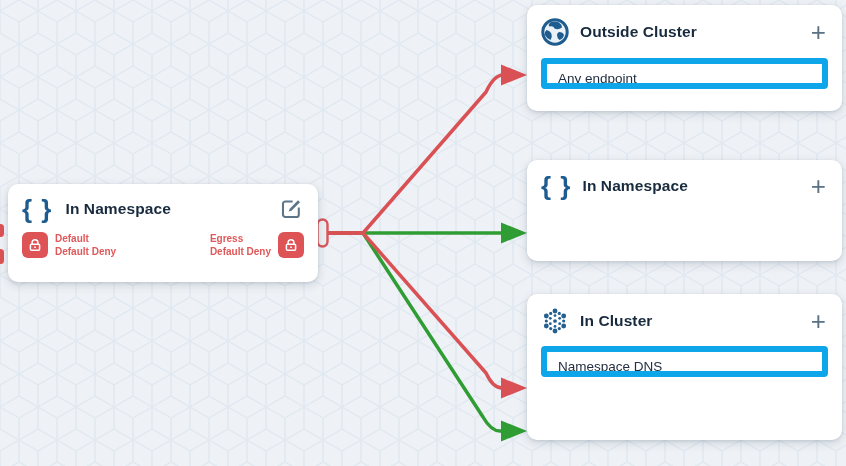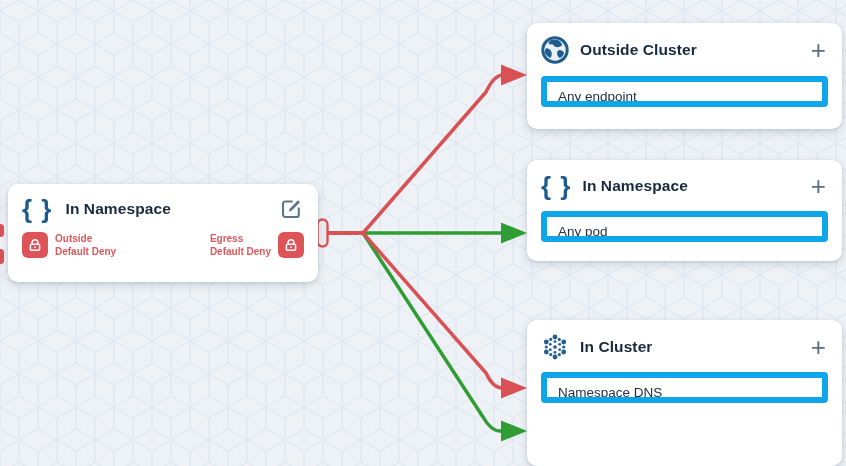--- a/index.html
+++ b/index.html
@@ -84,64 +84,63 @@
     <div class="badges-row">
       <div class="badge-group">
         <button class="lock-badge">
           <svg viewBox="0 0 16 16" width="16" height="16">
             <path d="M5.1,7.2 V5.6 a2.9,2.9 0 0 1 5.8,0 V7.2" fill="none" stroke="#fff" stroke-width="1.5"></path>
             <rect x="3.4" y="7.2" width="9.2" height="6" rx="1.1" fill="none" stroke="#fff" stroke-width="1.5"></rect>
             <circle cx="8" cy="10.2" r="0.9" fill="#fff"></circle>
           </svg>
         </button>
         <div class="deny-text">
-          <div>Outside</div>
+          <div>Default</div>
           <div>Default Deny</div>
         </div>
       </div>
       <div class="badge-group">
         <div class="deny-text right">
           <div>Egress</div>
           <div>Default Deny</div>
         </div>
         <button class="lock-badge">
           <svg viewBox="0 0 16 16" width="16" height="16">
             <path d="M5.1,7.2 V5.6 a2.9,2.9 0 0 1 5.8,0 V7.2" fill="none" stroke="#fff" stroke-width="1.5"></path>
             <rect x="3.4" y="7.2" width="9.2" height="6" rx="1.1" fill="none" stroke="#fff" stroke-width="1.5"></rect>
             <circle cx="8" cy="10.2" r="0.9" fill="#fff"></circle>
           </svg>
         </button>
       </div>
     </div>
   </div>
 
-  <div class="card dest" style="top:23px;height:106px;">
+  <div class="card dest" style="top:5px;height:106px;">
     <div class="card-head">
       <svg class="icon28" viewBox="0 0 28 28">
         <circle cx="14" cy="14" r="12.2" fill="#eaf1f7" stroke="#1f5c8f" stroke-width="3"></circle>
         <path d="M9,4.5 q5,-2.2 9,0 q3,2 3,5 q-4,3 -7.5,1 q-1,-3 -5,-2 q-1.5,-2 0.5,-4 z" fill="#1f5c8f"></path>
         <path d="M5.5,12 q4,1 5,4 q1,3 -1,6 q-4,-1.5 -6,-5.5 q0,-3 2,-4.5 z" fill="#1f5c8f"></path>
         <path d="M18,14 q4,0 5,3 q-1,4 -4.5,5 q-2.5,-2 -2.5,-5 q0,-2 2,-3 z" fill="#1f5c8f"></path>
       </svg>
       <span class="card-title">Outside Cluster</span>
       <button class="plus-btn">+</button>
     </div>
     <div class="item">Any endpoint</div>
   </div>
 
   <div class="card dest" style="top:160px;height:101px;">
     <div class="card-head">
       <span class="braces">{ }</span>
       <span class="card-title">In Namespace</span>
       <button class="plus-btn">+</button>
     </div>
-    <div class="item">Any pod</div>
   </div>
 
-  <div class="card dest" style="top:320px;height:146px;">
+  <div class="card dest" style="top:294px;height:146px;">
     <div class="card-head">
       <svg class="icon28" viewBox="0 0 30 30">
         <g fill="#23608f">
           <circle cx="15" cy="4.3" r="2.6"></circle>
             <circle cx="24.3" cy="9.6" r="2.6"></circle>
           <circle cx="24.3" cy="20.4" r="2.6"></circle>
             <circle cx="15" cy="25.7" r="2.6"></circle>
           <circle cx="5.7" cy="20.4" r="2.6"></circle>
             <circle cx="5.7" cy="9.6" r="2.6"></circle>
           <circle cx="19.6" cy="6.9" r="1.7"></circle>

